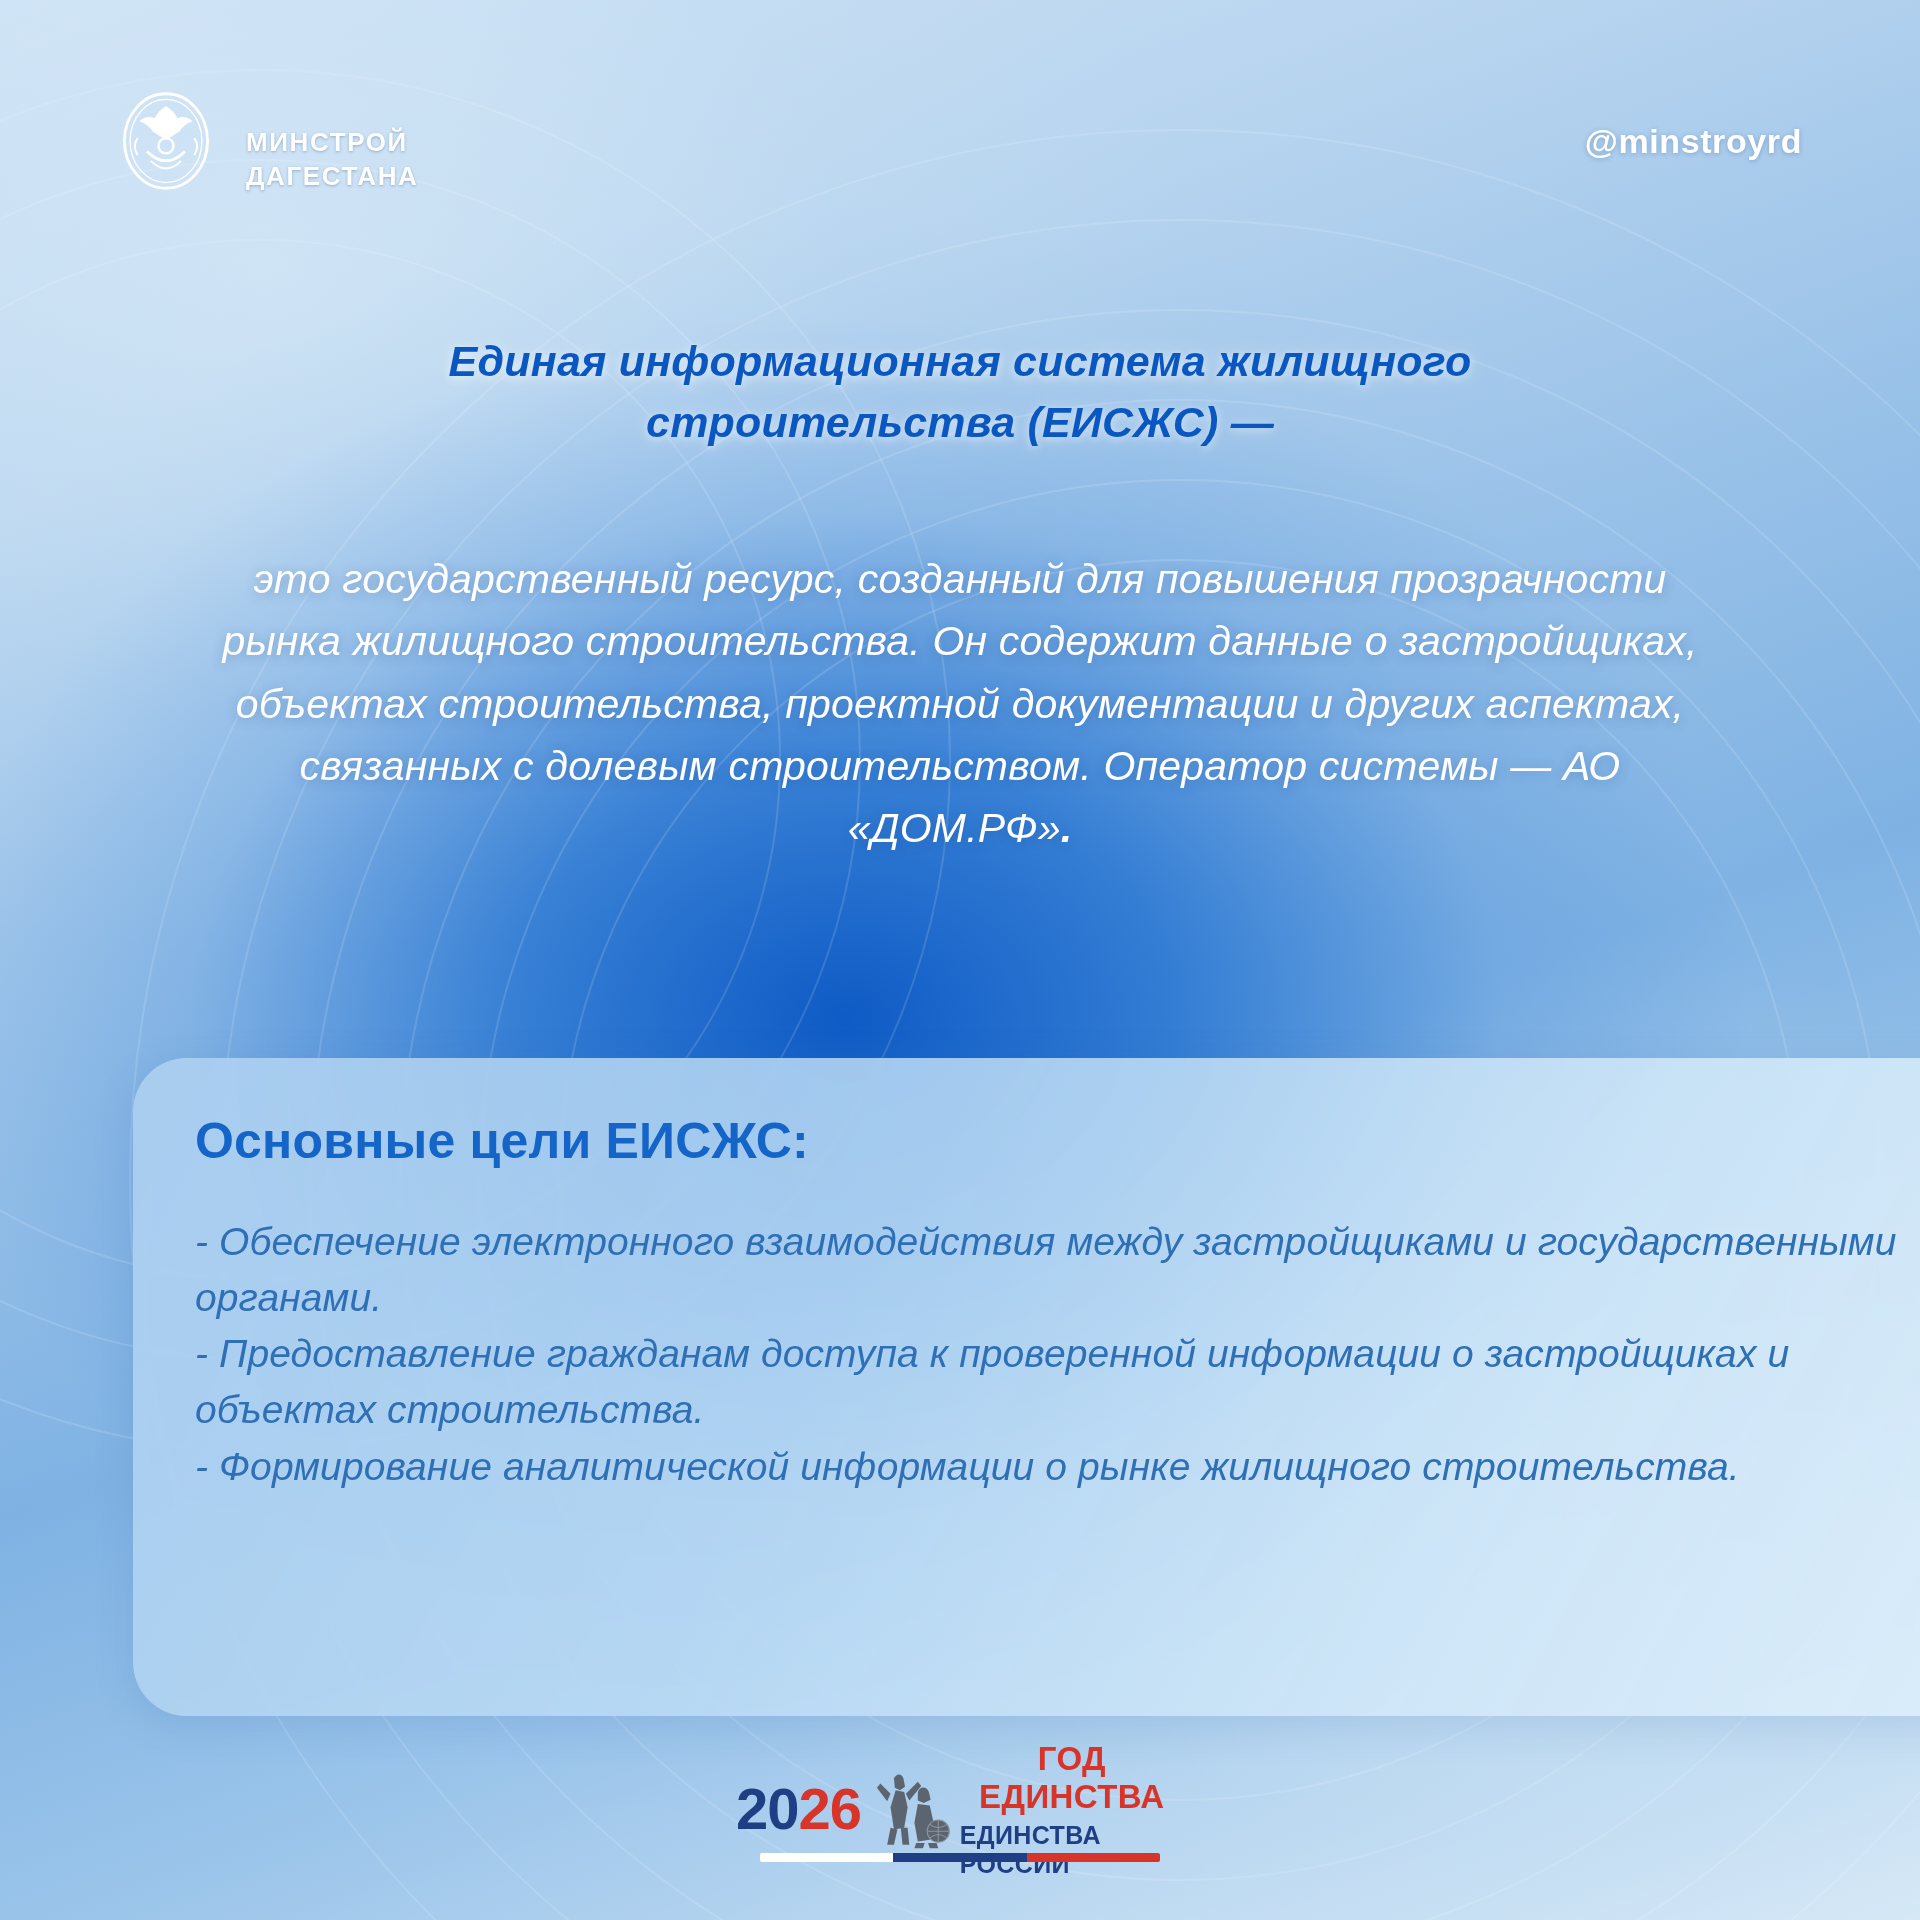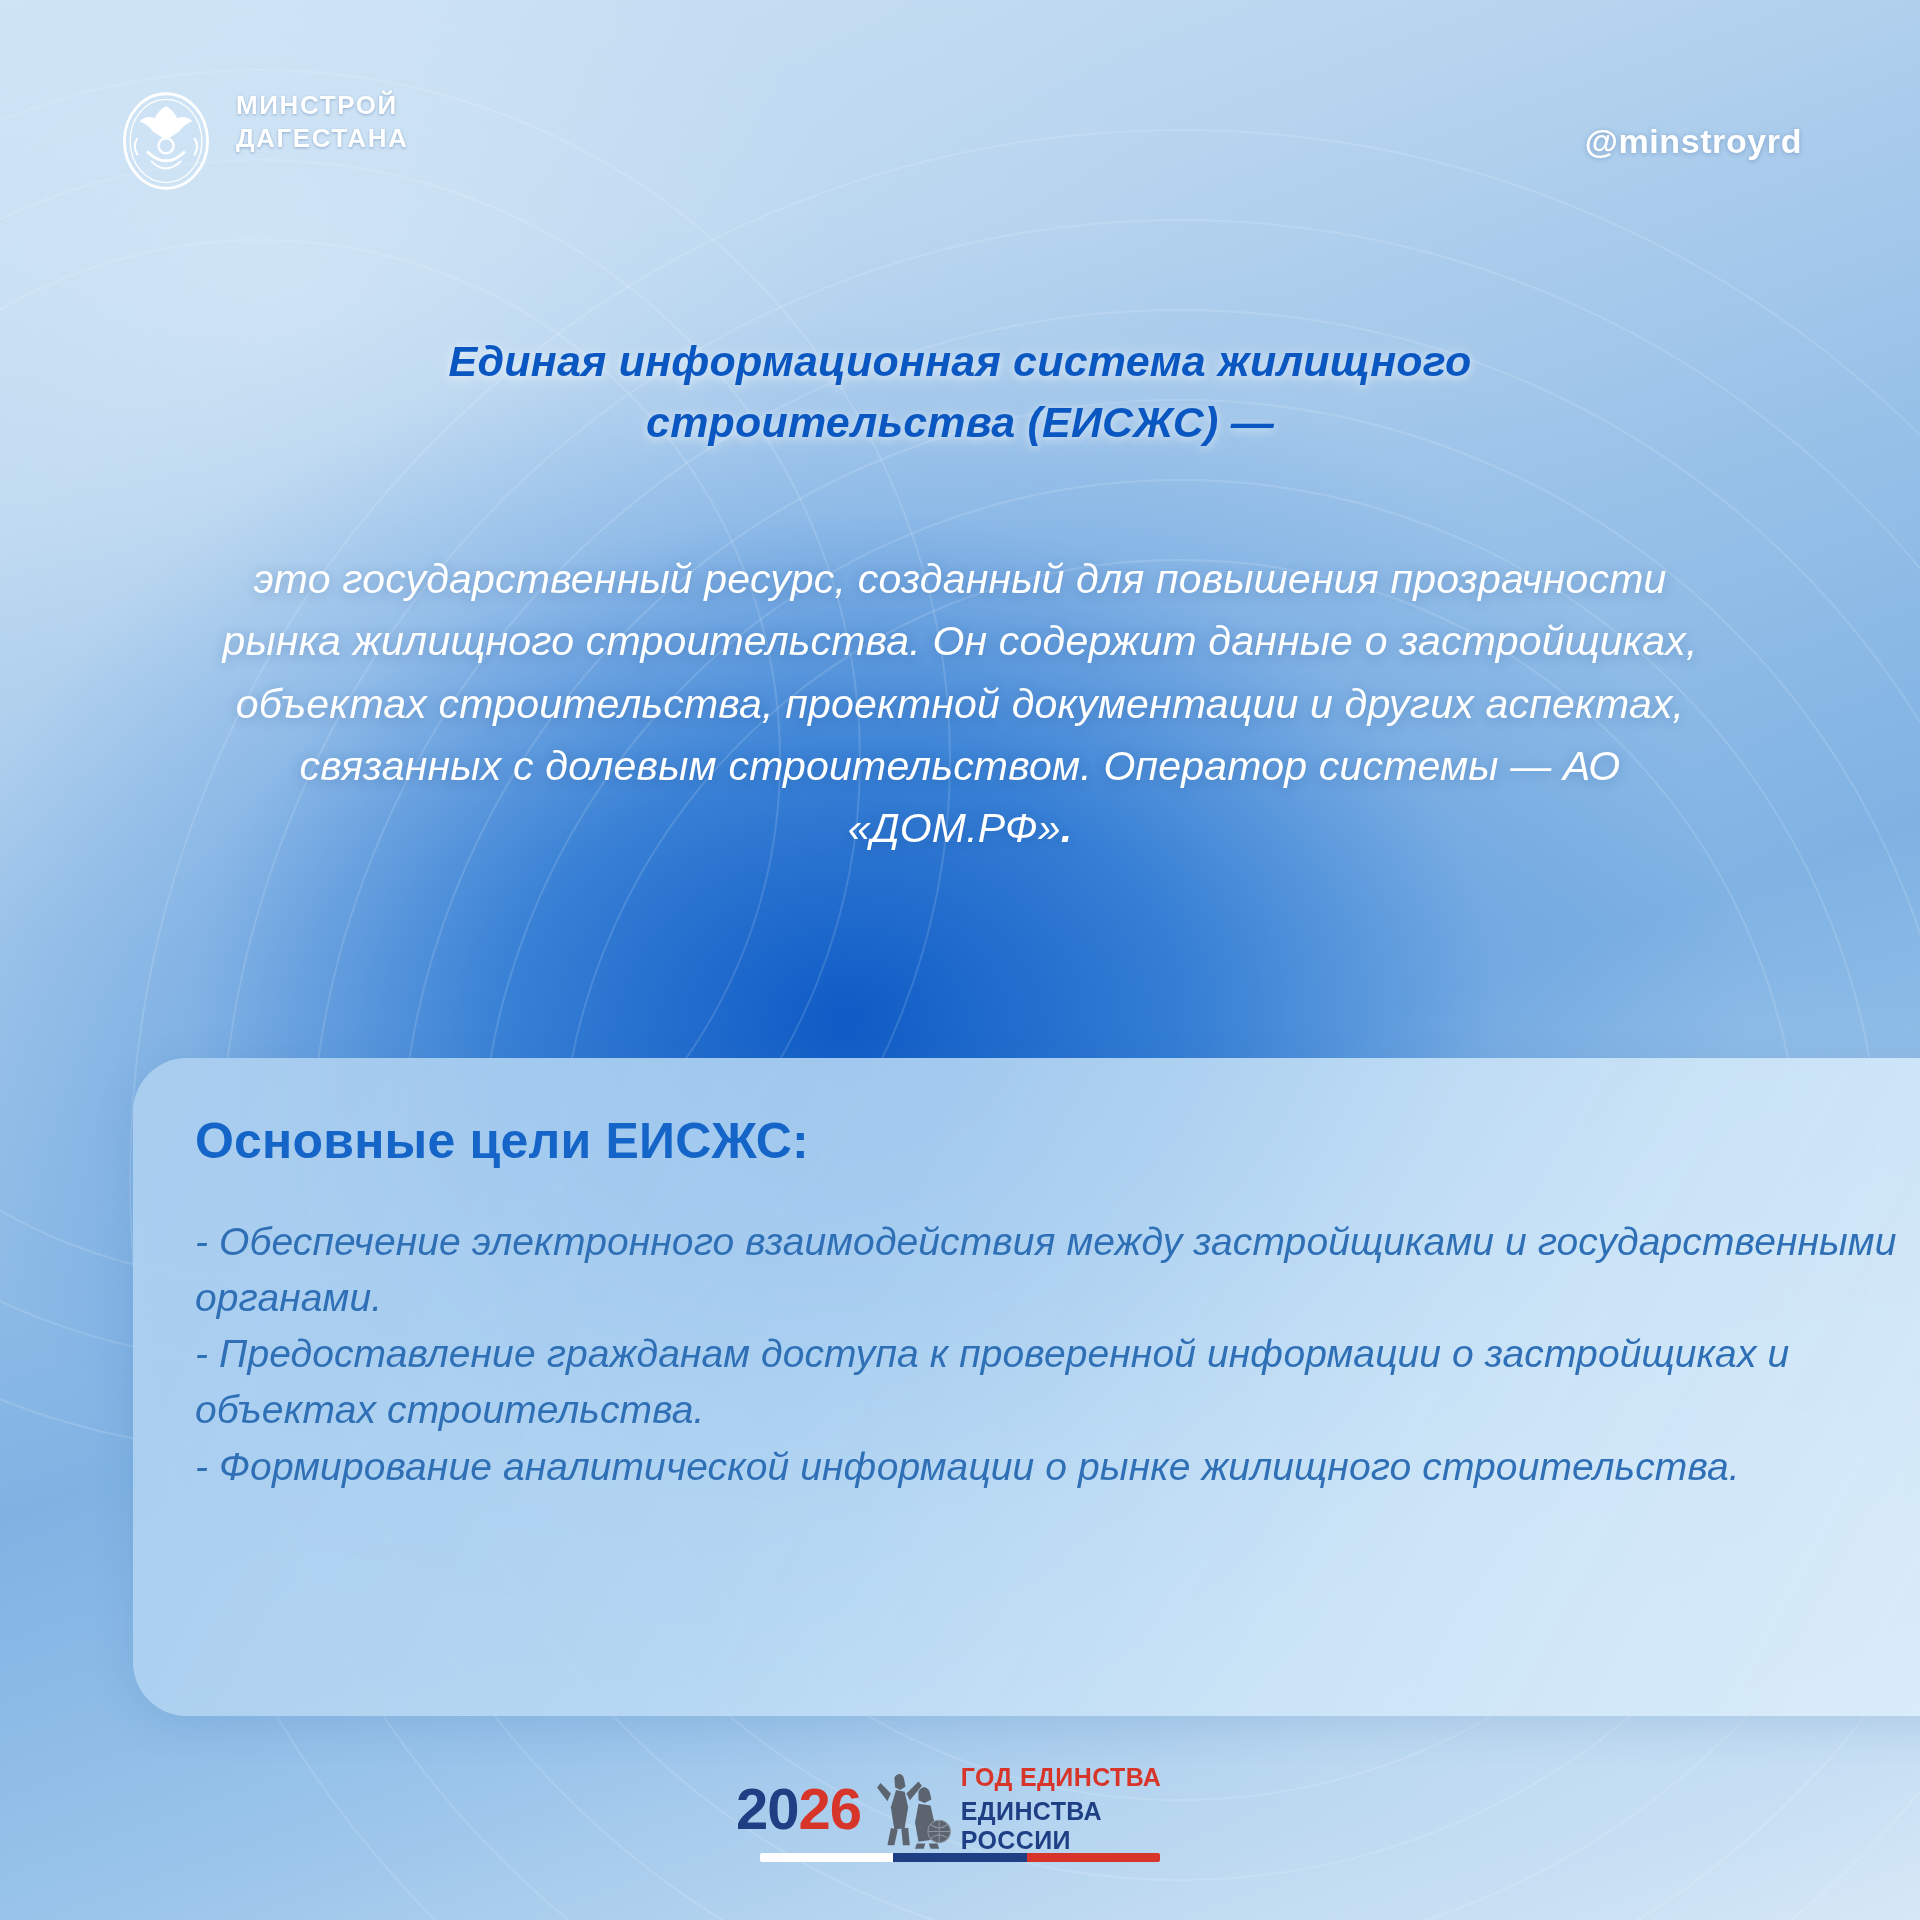--- a/index.html
+++ b/index.html
@@ -40,22 +40,22 @@
     top: 86px;
     left: 118px;
     right: 118px;
     height: 110px;
     display: flex;
     align-items: center;
     justify-content: space-between;
   }
   .brand {
     display: flex;
-    align-items: flex-start;
-    gap: 22px;
+    align-items: flex-end;
+    gap: 32px;
   }
   .emblem {
     width: 96px;
     height: 104px;
     position: relative;
     flex: none;
   }
   .emblem svg { width: 100%; height: 100%; display: block; }
   .brand-text {
     color: #ffffff;
@@ -167,23 +167,24 @@
   .fl-figures { width: 104px; height: 96px; }
   .fl-figures svg { width: 100%; height: 100%; display: block; }
   .fl-text {
     display: flex;
     flex-direction: column;
     gap: 5px;
     padding-left: 2px;
   }
   .fl-text .l1 {
     color: #d8352a;
-    font-size: 25px;
+    font-size: 33px;
     font-weight: 700;
     letter-spacing: 0.4px;
+    text-align: center;
   }
   .fl-text .l2 {
     color: #1f3f84;
     font-size: 25px;
     font-weight: 700;
     letter-spacing: 0.4px;
   }
   .fl-bar {
     position: absolute;
     bottom: 6px;

